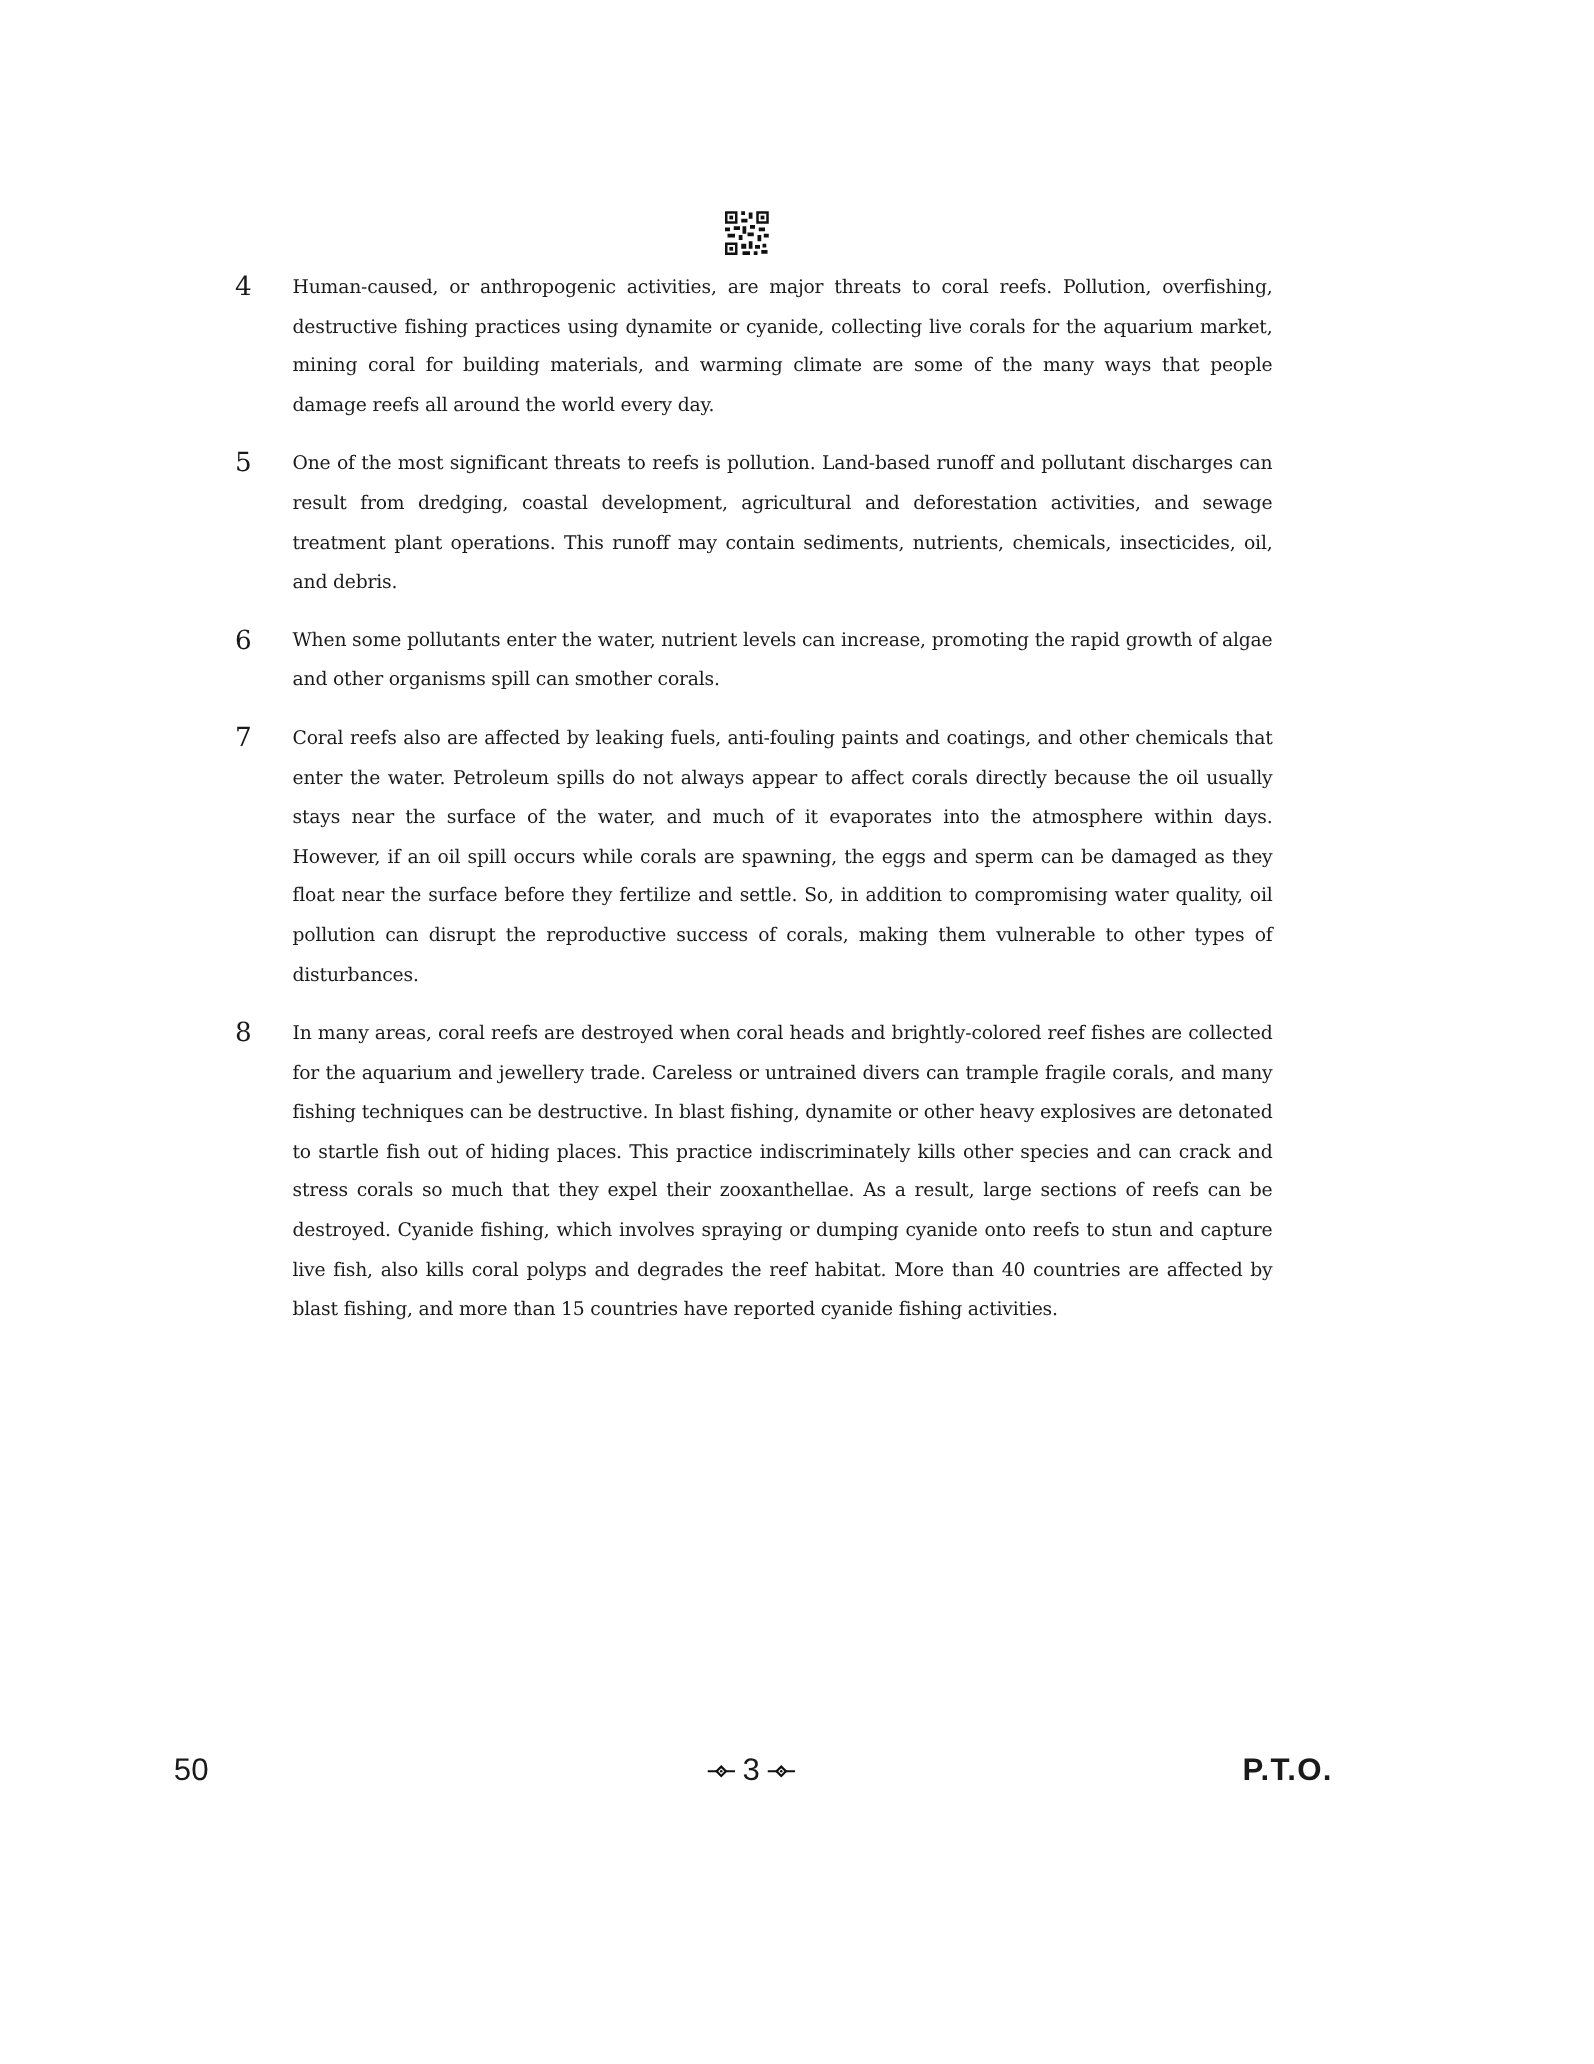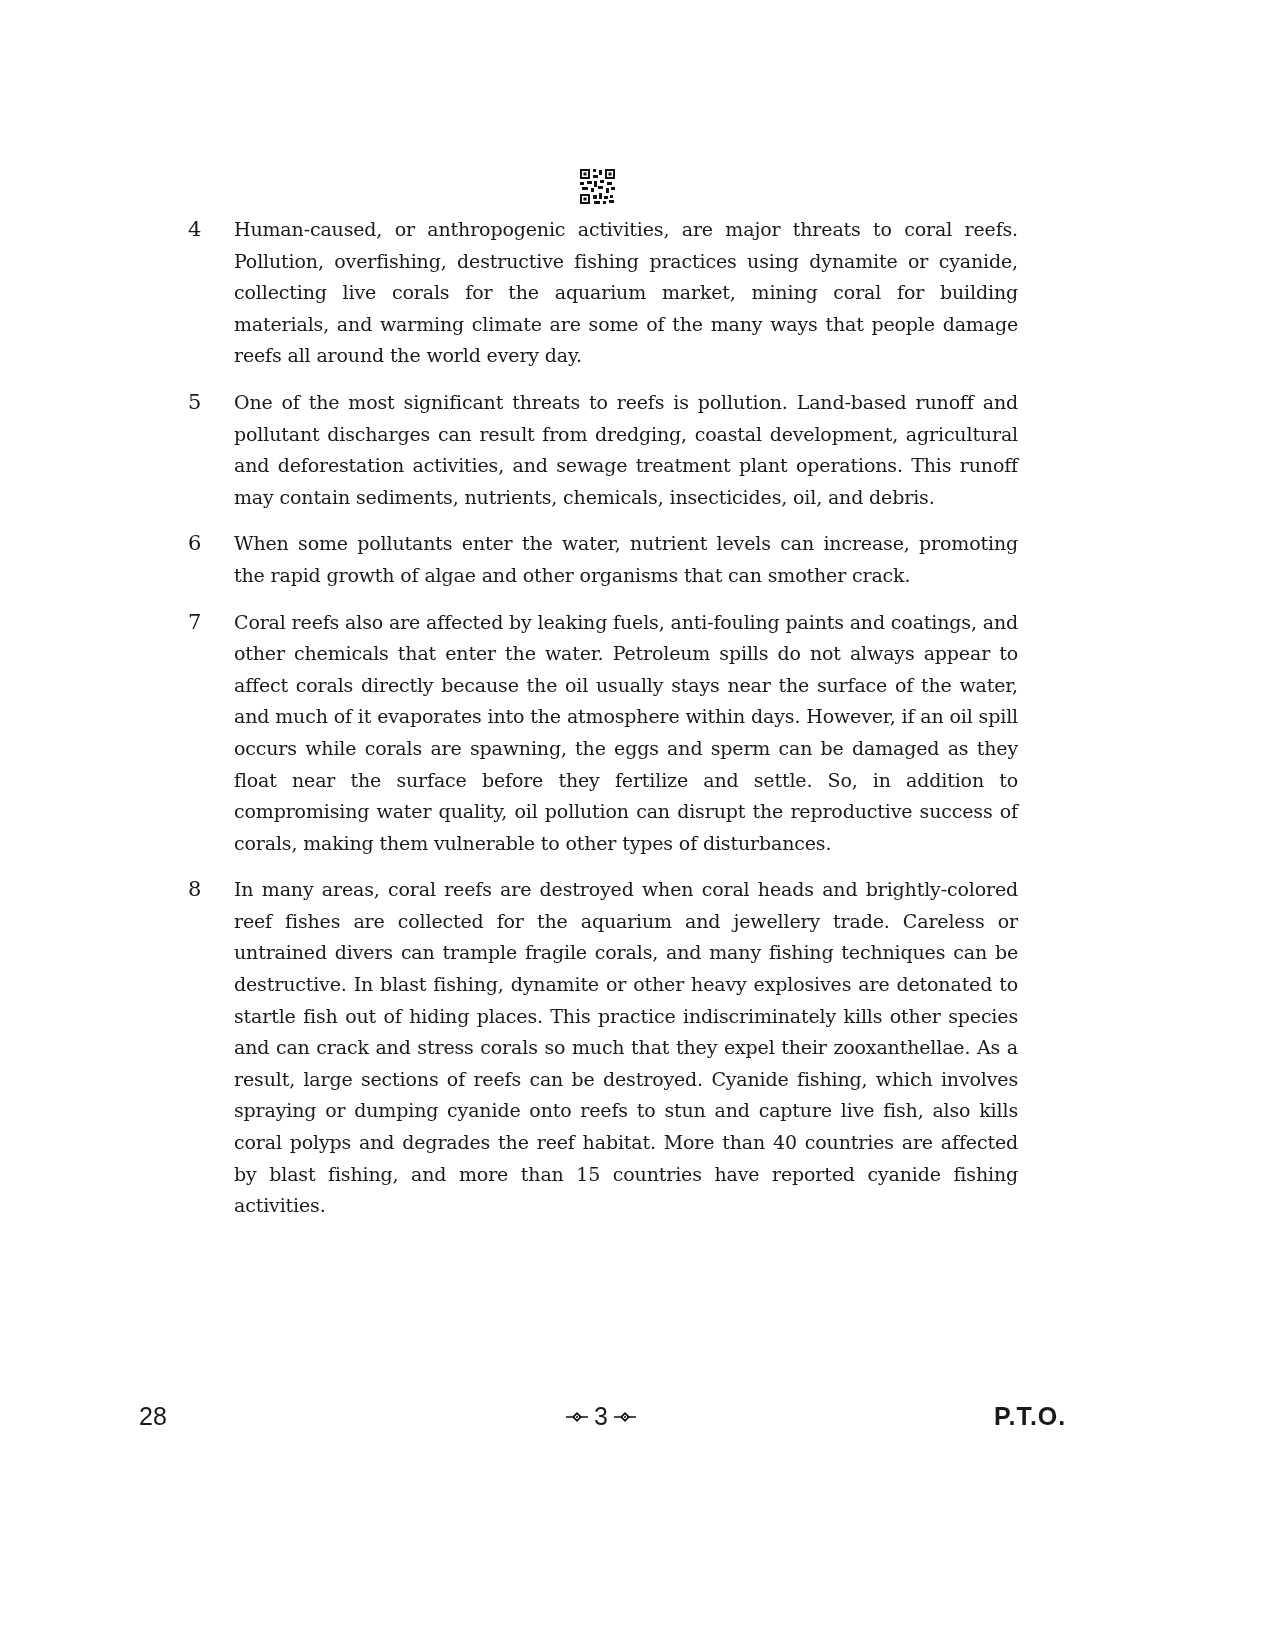--- a/index.html
+++ b/index.html
@@ -36,21 +36,21 @@
       width: 46px;
       flex: 0 0 46px;
       font-family: "DejaVu Serif", "Liberation Serif", serif;
       font-size: 21px;
       line-height: 31.6px;
     }
     .para-text {
       flex: 1 1 auto;
       width: 784px;
       font-family: "DejaVu Serif", "Liberation Serif", serif;
-      font-size: 19px;
+      font-size: 15px;
       line-height: 31.6px;
       text-align: justify;
       letter-spacing: -0.15px;
     }
     .footer {
       position: absolute;
       top: 1402px;
       font-family: "Liberation Sans", "DejaVu Sans", sans-serif;
       font-size: 25px;
       color: #1a1a1a;
@@ -115,33 +115,33 @@
   <div class="para">
     <div class="para-num">4</div>
     <div class="para-text">Human-caused, or anthropogenic activities, are major threats to coral reefs. Pollution, overfishing, destructive fishing practices using dynamite or cyanide, collecting live corals for the aquarium market, mining coral for building materials, and warming climate are some of the many ways that people damage reefs all around the world every day.</div>
   </div>
   <div class="para">
     <div class="para-num">5</div>
     <div class="para-text">One of the most significant threats to reefs is pollution. Land-based runoff and pollutant discharges can result from dredging, coastal development, agricultural and deforestation activities, and sewage treatment plant operations. This runoff may contain sediments, nutrients, chemicals, insecticides, oil, and debris.</div>
   </div>
   <div class="para">
     <div class="para-num">6</div>
-    <div class="para-text">When some pollutants enter the water, nutrient levels can increase, promoting the rapid growth of algae and other organisms that can smother crack.</div>
+    <div class="para-text">When some pollutants enter the water, nutrient levels can increase, promoting the rapid growth of algae and other organisms spill can smother corals.</div>
   </div>
   <div class="para">
     <div class="para-num">7</div>
     <div class="para-text">Coral reefs also are affected by leaking fuels, anti-fouling paints and coatings, and other chemicals that enter the water. Petroleum spills do not always appear to affect corals directly because the oil usually stays near the surface of the water, and much of it evaporates into the atmosphere within days. However, if an oil spill occurs while corals are spawning, the eggs and sperm can be damaged as they float near the surface before they fertilize and settle. So, in addition to compromising water quality, oil pollution can disrupt the reproductive success of corals, making them vulnerable to other types of disturbances.</div>
   </div>
   <div class="para">
     <div class="para-num">8</div>
     <div class="para-text">In many areas, coral reefs are destroyed when coral heads and brightly-colored reef fishes are collected for the aquarium and jewellery trade. Careless or untrained divers can trample fragile corals, and many fishing techniques can be destructive. In blast fishing, dynamite or other heavy explosives are detonated to startle fish out of hiding places. This practice indiscriminately kills other species and can crack and stress corals so much that they expel their zooxanthellae. As a result, large sections of reefs can be destroyed. Cyanide fishing, which involves spraying or dumping cyanide onto reefs to stun and capture live fish, also kills coral polyps and degrades the reef habitat. More than 40 countries are affected by blast fishing, and more than 15 countries have reported cyanide fishing activities.</div>
   </div>
 </div>
 
-<div class="footer footer-left">28</div>
+<div class="footer footer-left">50</div>
 
 <div class="footer footer-center">
   <span class="orn">
     <svg width="22" height="12" viewBox="0 0 22 12" xmlns="http://www.w3.org/2000/svg">
       <line x1="0" y1="6" x2="22" y2="6" stroke="#111" stroke-width="1.5"></line>
       <polygon points="11,1 16,6 11,11 6,6" fill="#111"></polygon>
       <polygon points="11,3.5 13.5,6 11,8.5 8.5,6" fill="#fff"></polygon>
       <circle cx="11" cy="6" r="1" fill="#111"></circle>
     </svg>
   </span>

